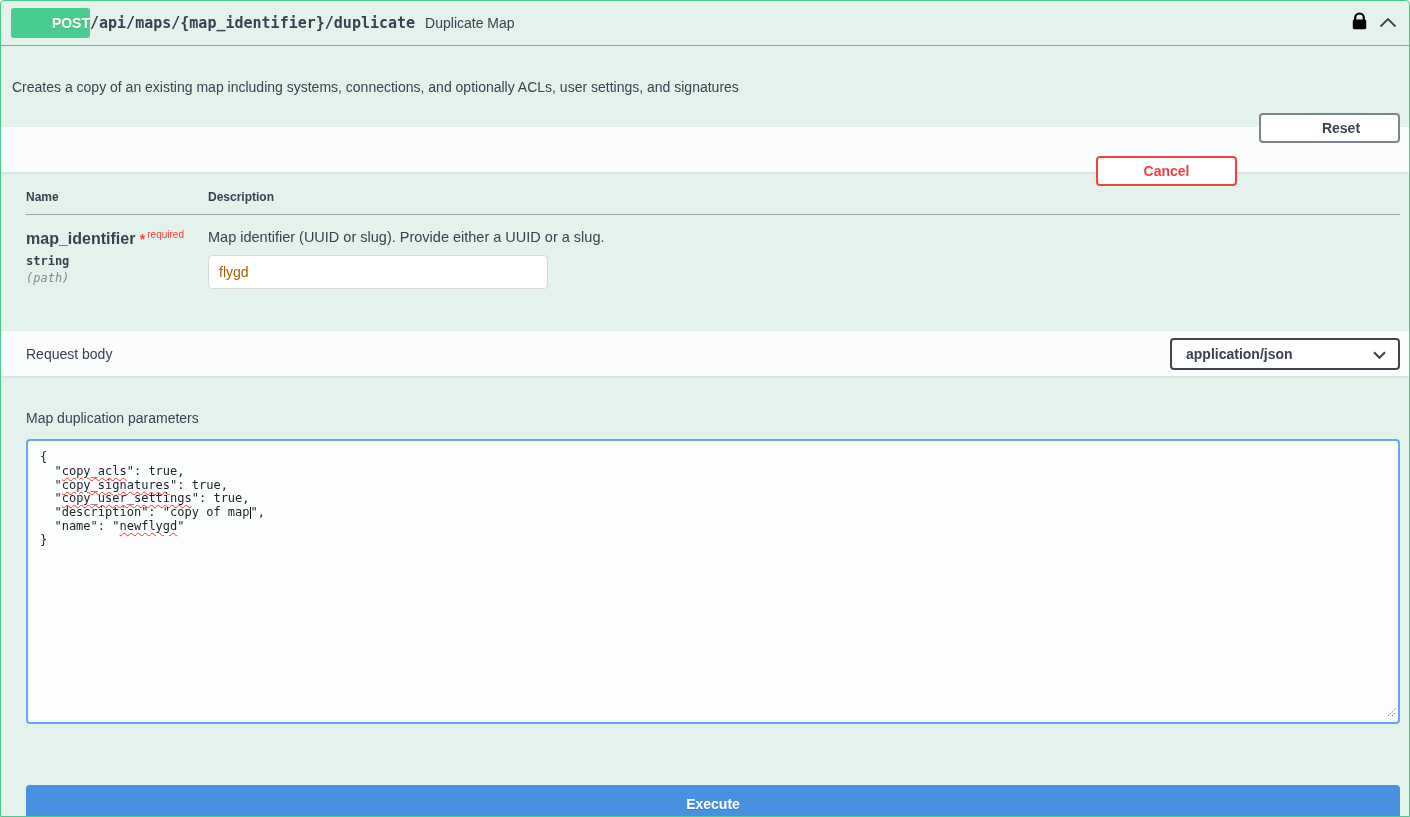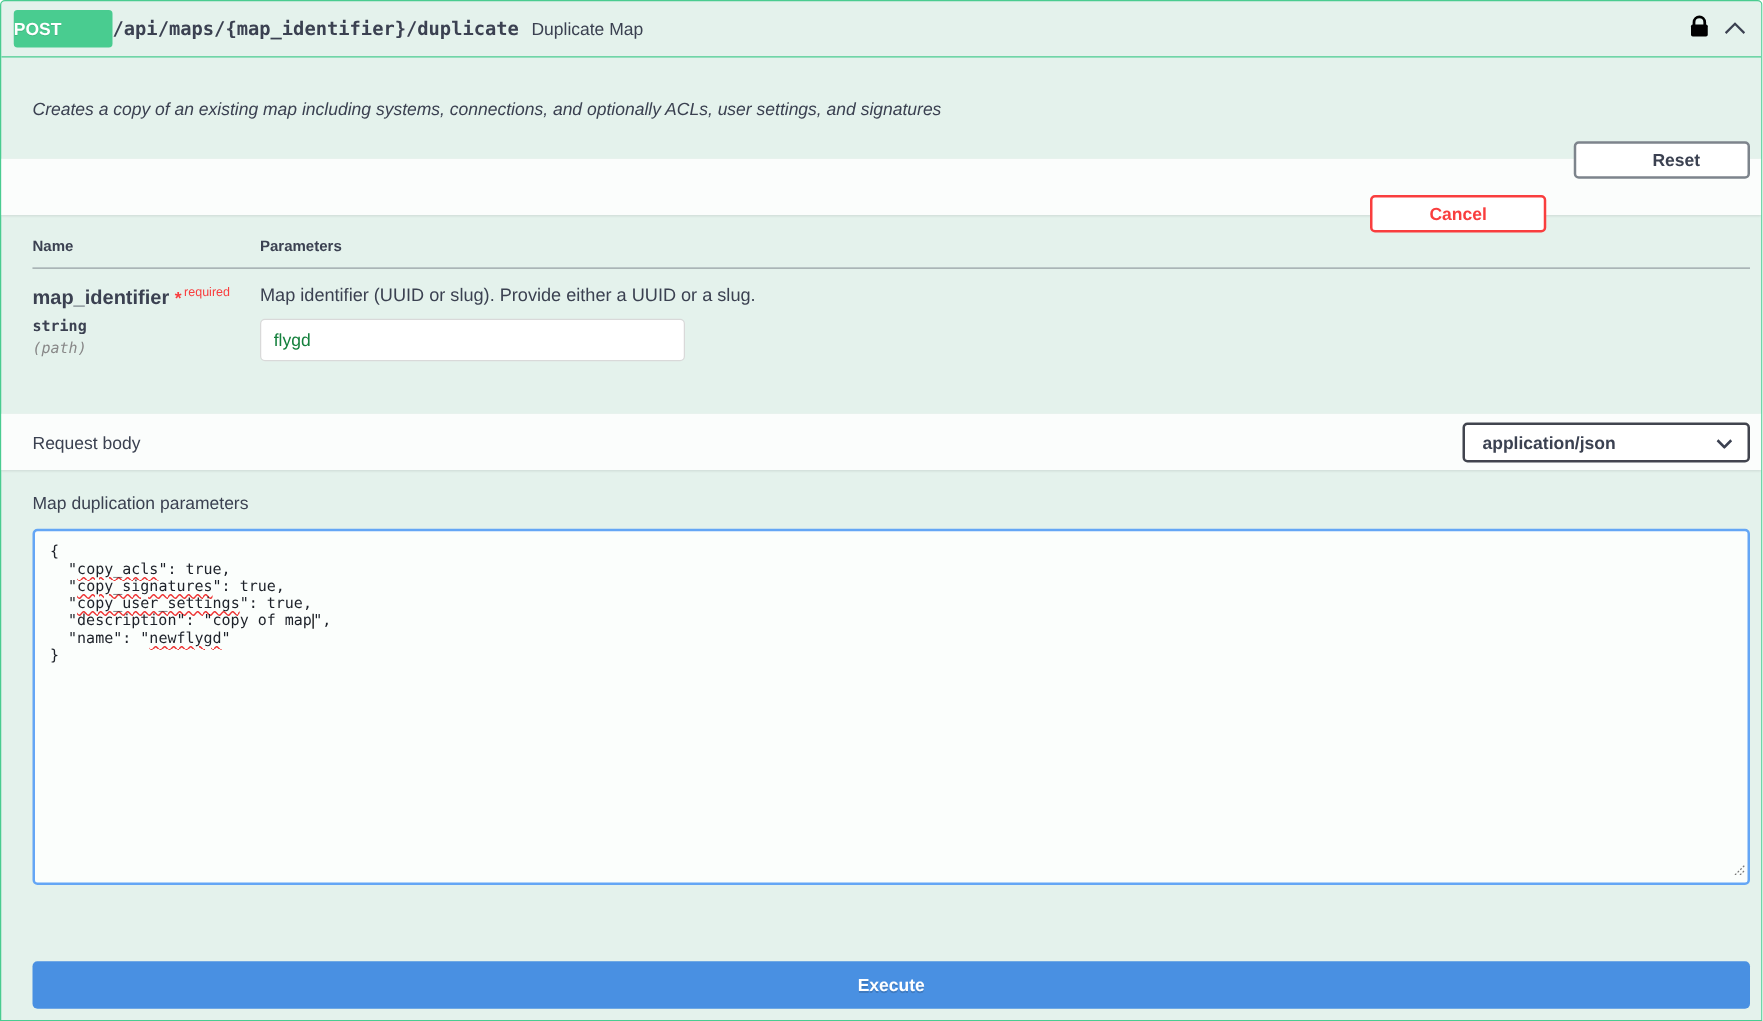--- a/index.html
+++ b/index.html
@@ -13,33 +13,33 @@
   }
 
   
   .summary{
     height:45px; display:flex; align-items:center;
     padding:0 12px 0 10px;
     border-bottom:1px solid #49cc90;
   }
   .method-badge{
     background:#49cc90; color:#fff; font-weight:bold; font-size:14px;
-    border-radius:3px; padding:7px 0; width:79px; text-align:left;
+    border-radius:3px; padding:7px 0; width:79px; text-align:right;
     text-shadow:0 1px 0 rgba(0,0,0,.1);
   }
   .op-path{
     font-family:"DejaVu Sans Mono", monospace; font-weight:bold; font-size:15px;
     letter-spacing:0;
   }
   .op-summary-text{ font-size:14px; margin-left:10px; }
   .summary-right{ margin-left:auto; display:flex; align-items:center; gap:12px; }
   .icon-btn{ display:flex; align-items:center; cursor:pointer; background:none; border:none; padding:0; }
 
   
-  .op-description{ height:81px; display:flex; align-items:center; padding:0 25px; font-size:14px;font-style:italic; }
+  .op-description{ height:81px; display:flex; align-items:center; padding:0 11px; font-size:14px; }
 
   
   .section-header{
     height:45px; background:rgba(255,255,255,.85);
     box-shadow:0 1px 2px rgba(0,0,0,.1);
     display:flex; align-items:center; padding:0 9px 0 25px;
     position:relative;
   }
   .tabs{ display:flex; gap:78px; height:100%; align-items:center; }
   .tab{ font-size:14px; font-weight:bold; cursor:pointer; position:relative; height:100%; display:flex; align-items:center; }
@@ -65,34 +65,34 @@
   .params-table td{ vertical-align:top; padding-top:14px; }
   .param-name{ font-size:16px; font-weight:bold; display:inline; }
   .param-star{ color:#f93e3e; font-size:14px; font-weight:bold; }
   .param-required{ color:#f93e3e; font-size:10px; vertical-align:super; margin-left:2px; }
   .param-type{ font-family:"DejaVu Sans Mono", monospace; font-size:12px; font-weight:bold; margin-top:6px; }
   .param-in{ font-family:"DejaVu Sans Mono", monospace; font-size:12px; font-style:italic; color:#888; margin-top:3px; }
   .param-desc{ font-size:14.5px; }
   .param-input{
     display:block; margin-top:10px; width:340px; height:34px;
     border:1px solid #d9d9d9; border-radius:4px; padding:8px 10px;
-    font-family:"Liberation Sans", sans-serif; font-size:14px; color:#15803d; background:#fff;
+    font-family:"Liberation Sans", sans-serif; font-size:14px; color:#a16207; background:#fff;
   }
 
   
   .rb-label{ font-size:14px; }
   .content-type-select{
     margin-left:auto; width:230px; height:32px; background:#fff;
     border:2px solid #41444e; border-radius:4px;
     display:flex; align-items:center; justify-content:space-between;
     padding:0 12px 0 14px; font-size:14px; font-weight:bold; cursor:pointer;gap:36px;
   }
 
   
-  .body-section{ padding:18px 9px 0 25px; }
+  .body-section{ padding:34px 9px 0 25px; }
   .body-param-label{ font-size:14px; margin-bottom:13px; }
   .body-editor{
     position:relative; height:285px; background:#fbfefc;
     border:2px solid #64a6f5; border-radius:4px;
     padding:10px 12px; overflow:hidden;
     font-family:"DejaVu Sans Mono", monospace; font-size:12px; line-height:13.8px; color:#1d2129;
     cursor:text;
   }
   .code-line{ white-space:pre; }
   .squiggle{
@@ -145,21 +145,21 @@
       <button class="btn btn-cancel">Cancel</button>
       <button class="btn btn-reset">Reset</button>
     </div>
   </div>
 
   <div class="params-section">
     <table class="params-table">
       <thead>
         <tr>
           <th class="col-name">Name</th>
-          <th>Parameters</th>
+          <th>Description</th>
         </tr>
       </thead>
       <tbody>
         <tr>
           <td>
             <span class="param-name">map_identifier</span>
             <span class="param-star">*</span><span class="param-required">required</span>
             <div class="param-type">string</div>
             <div class="param-in">(path)</div>
           </td>

